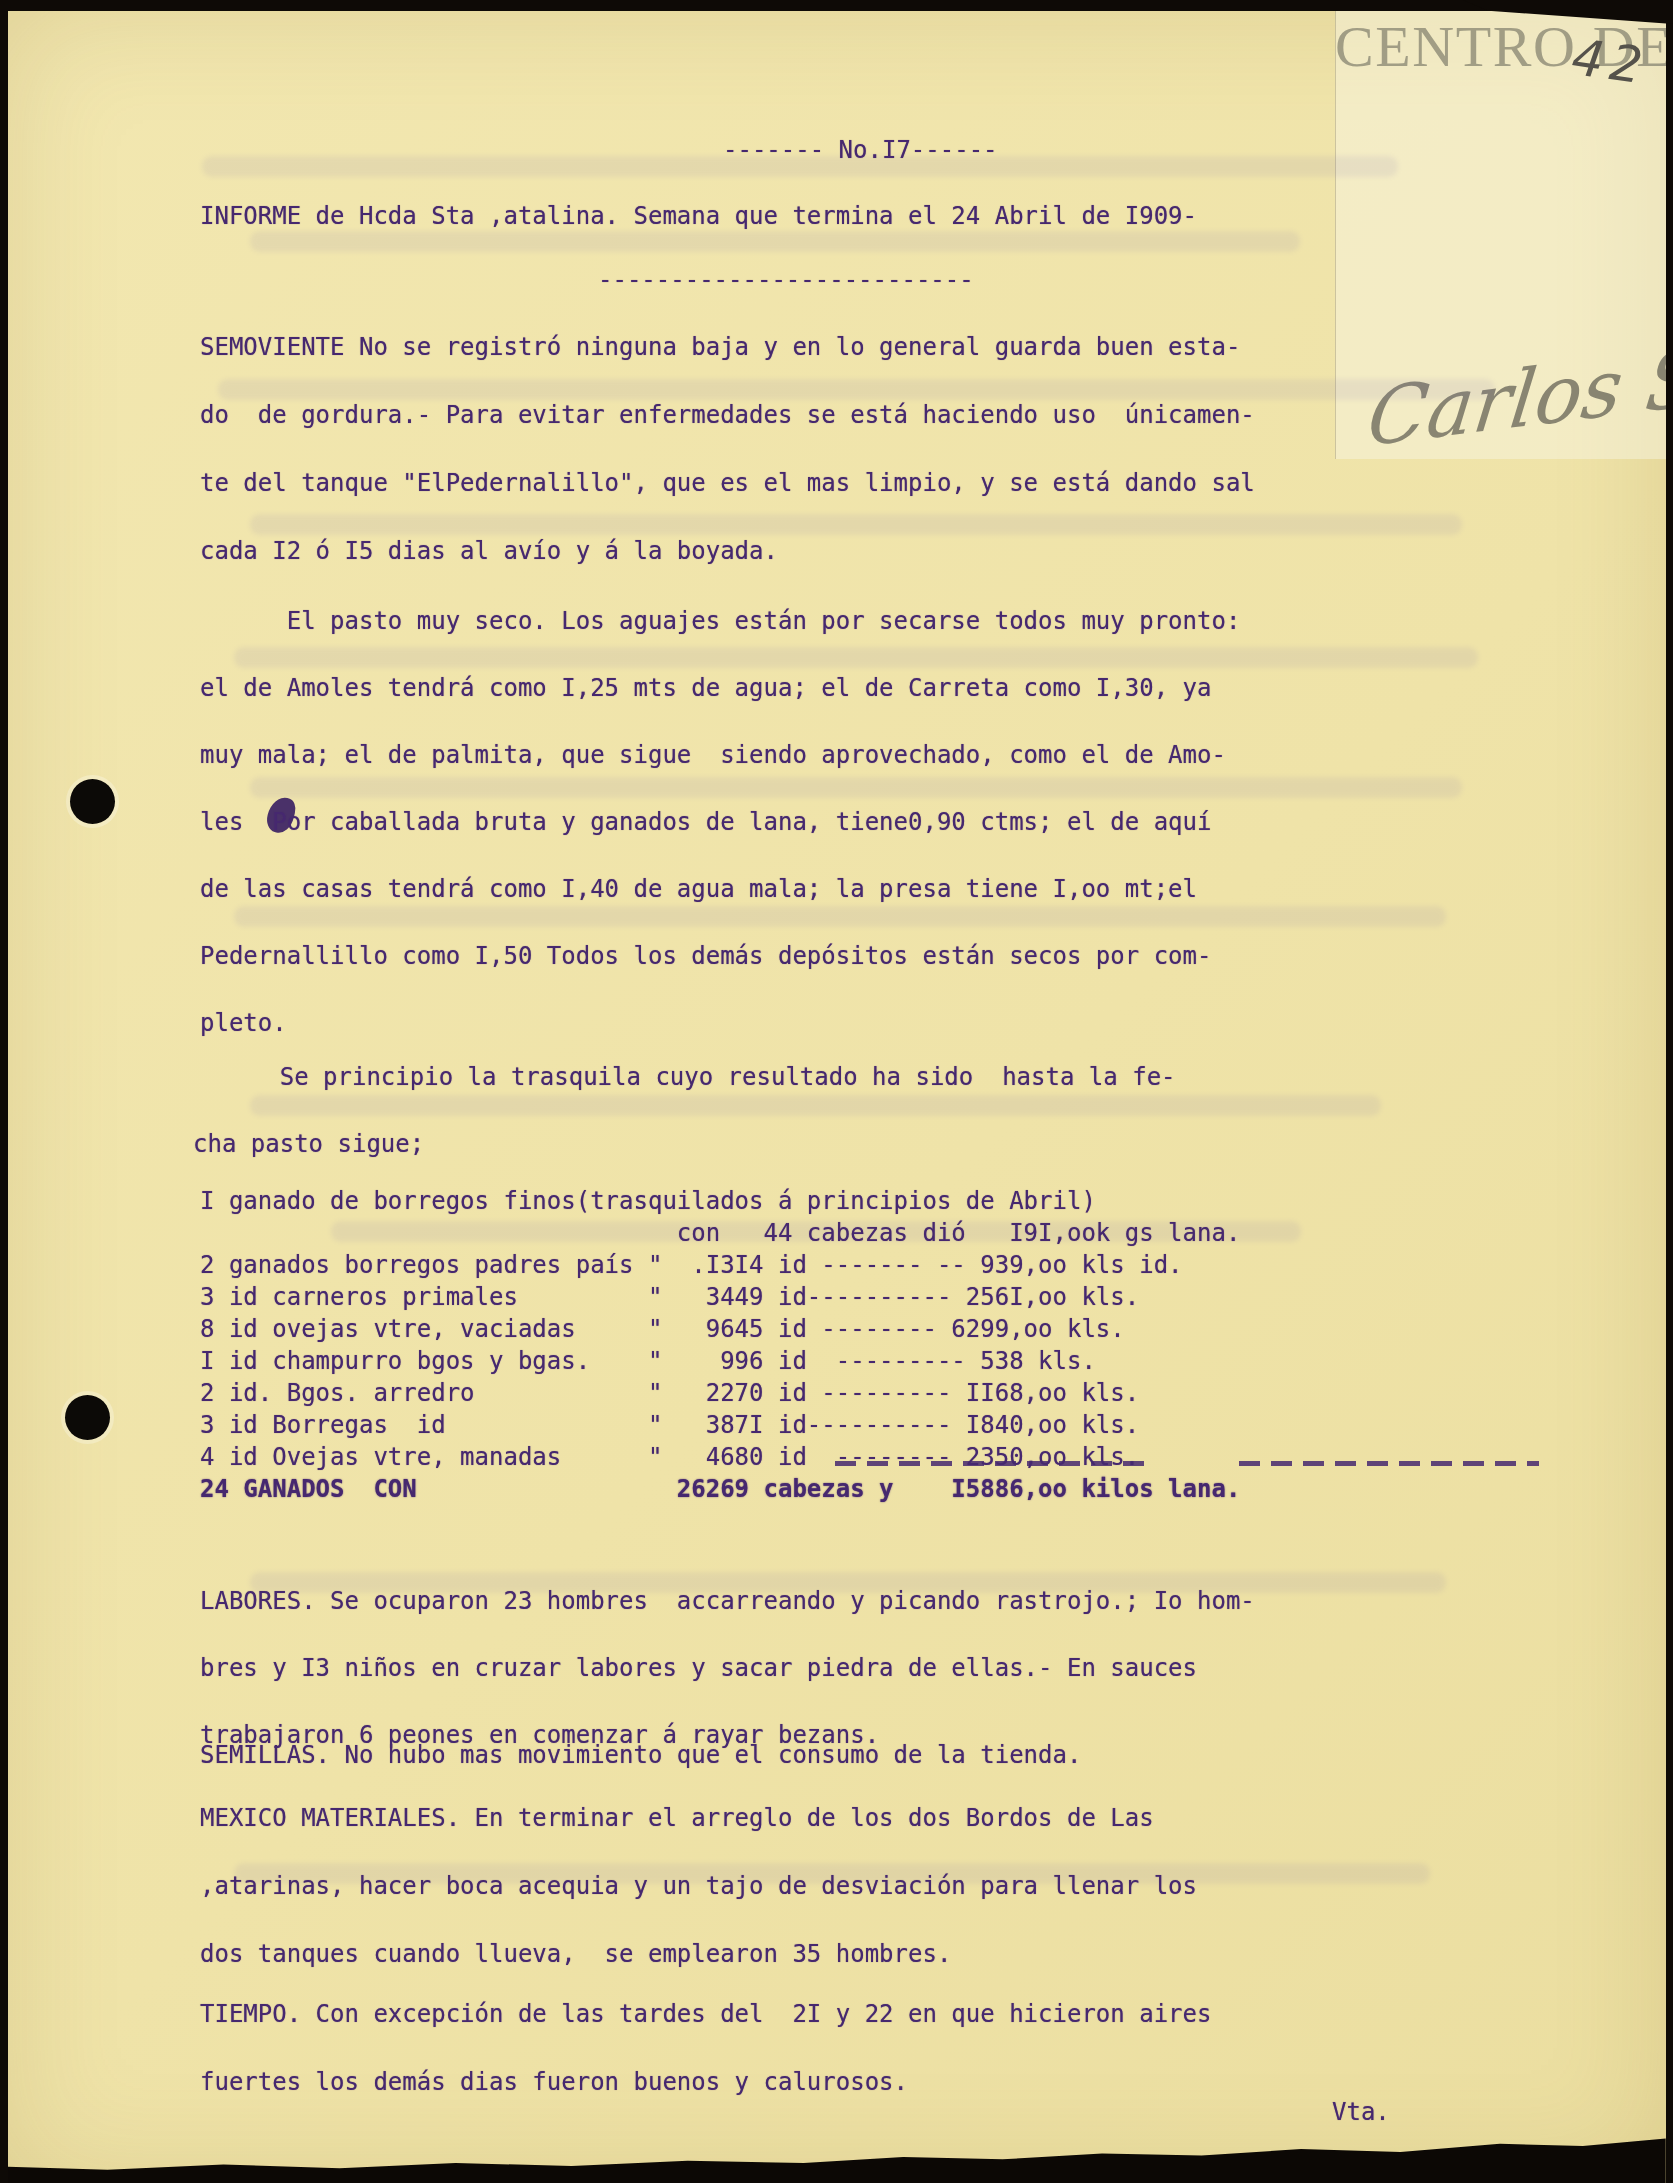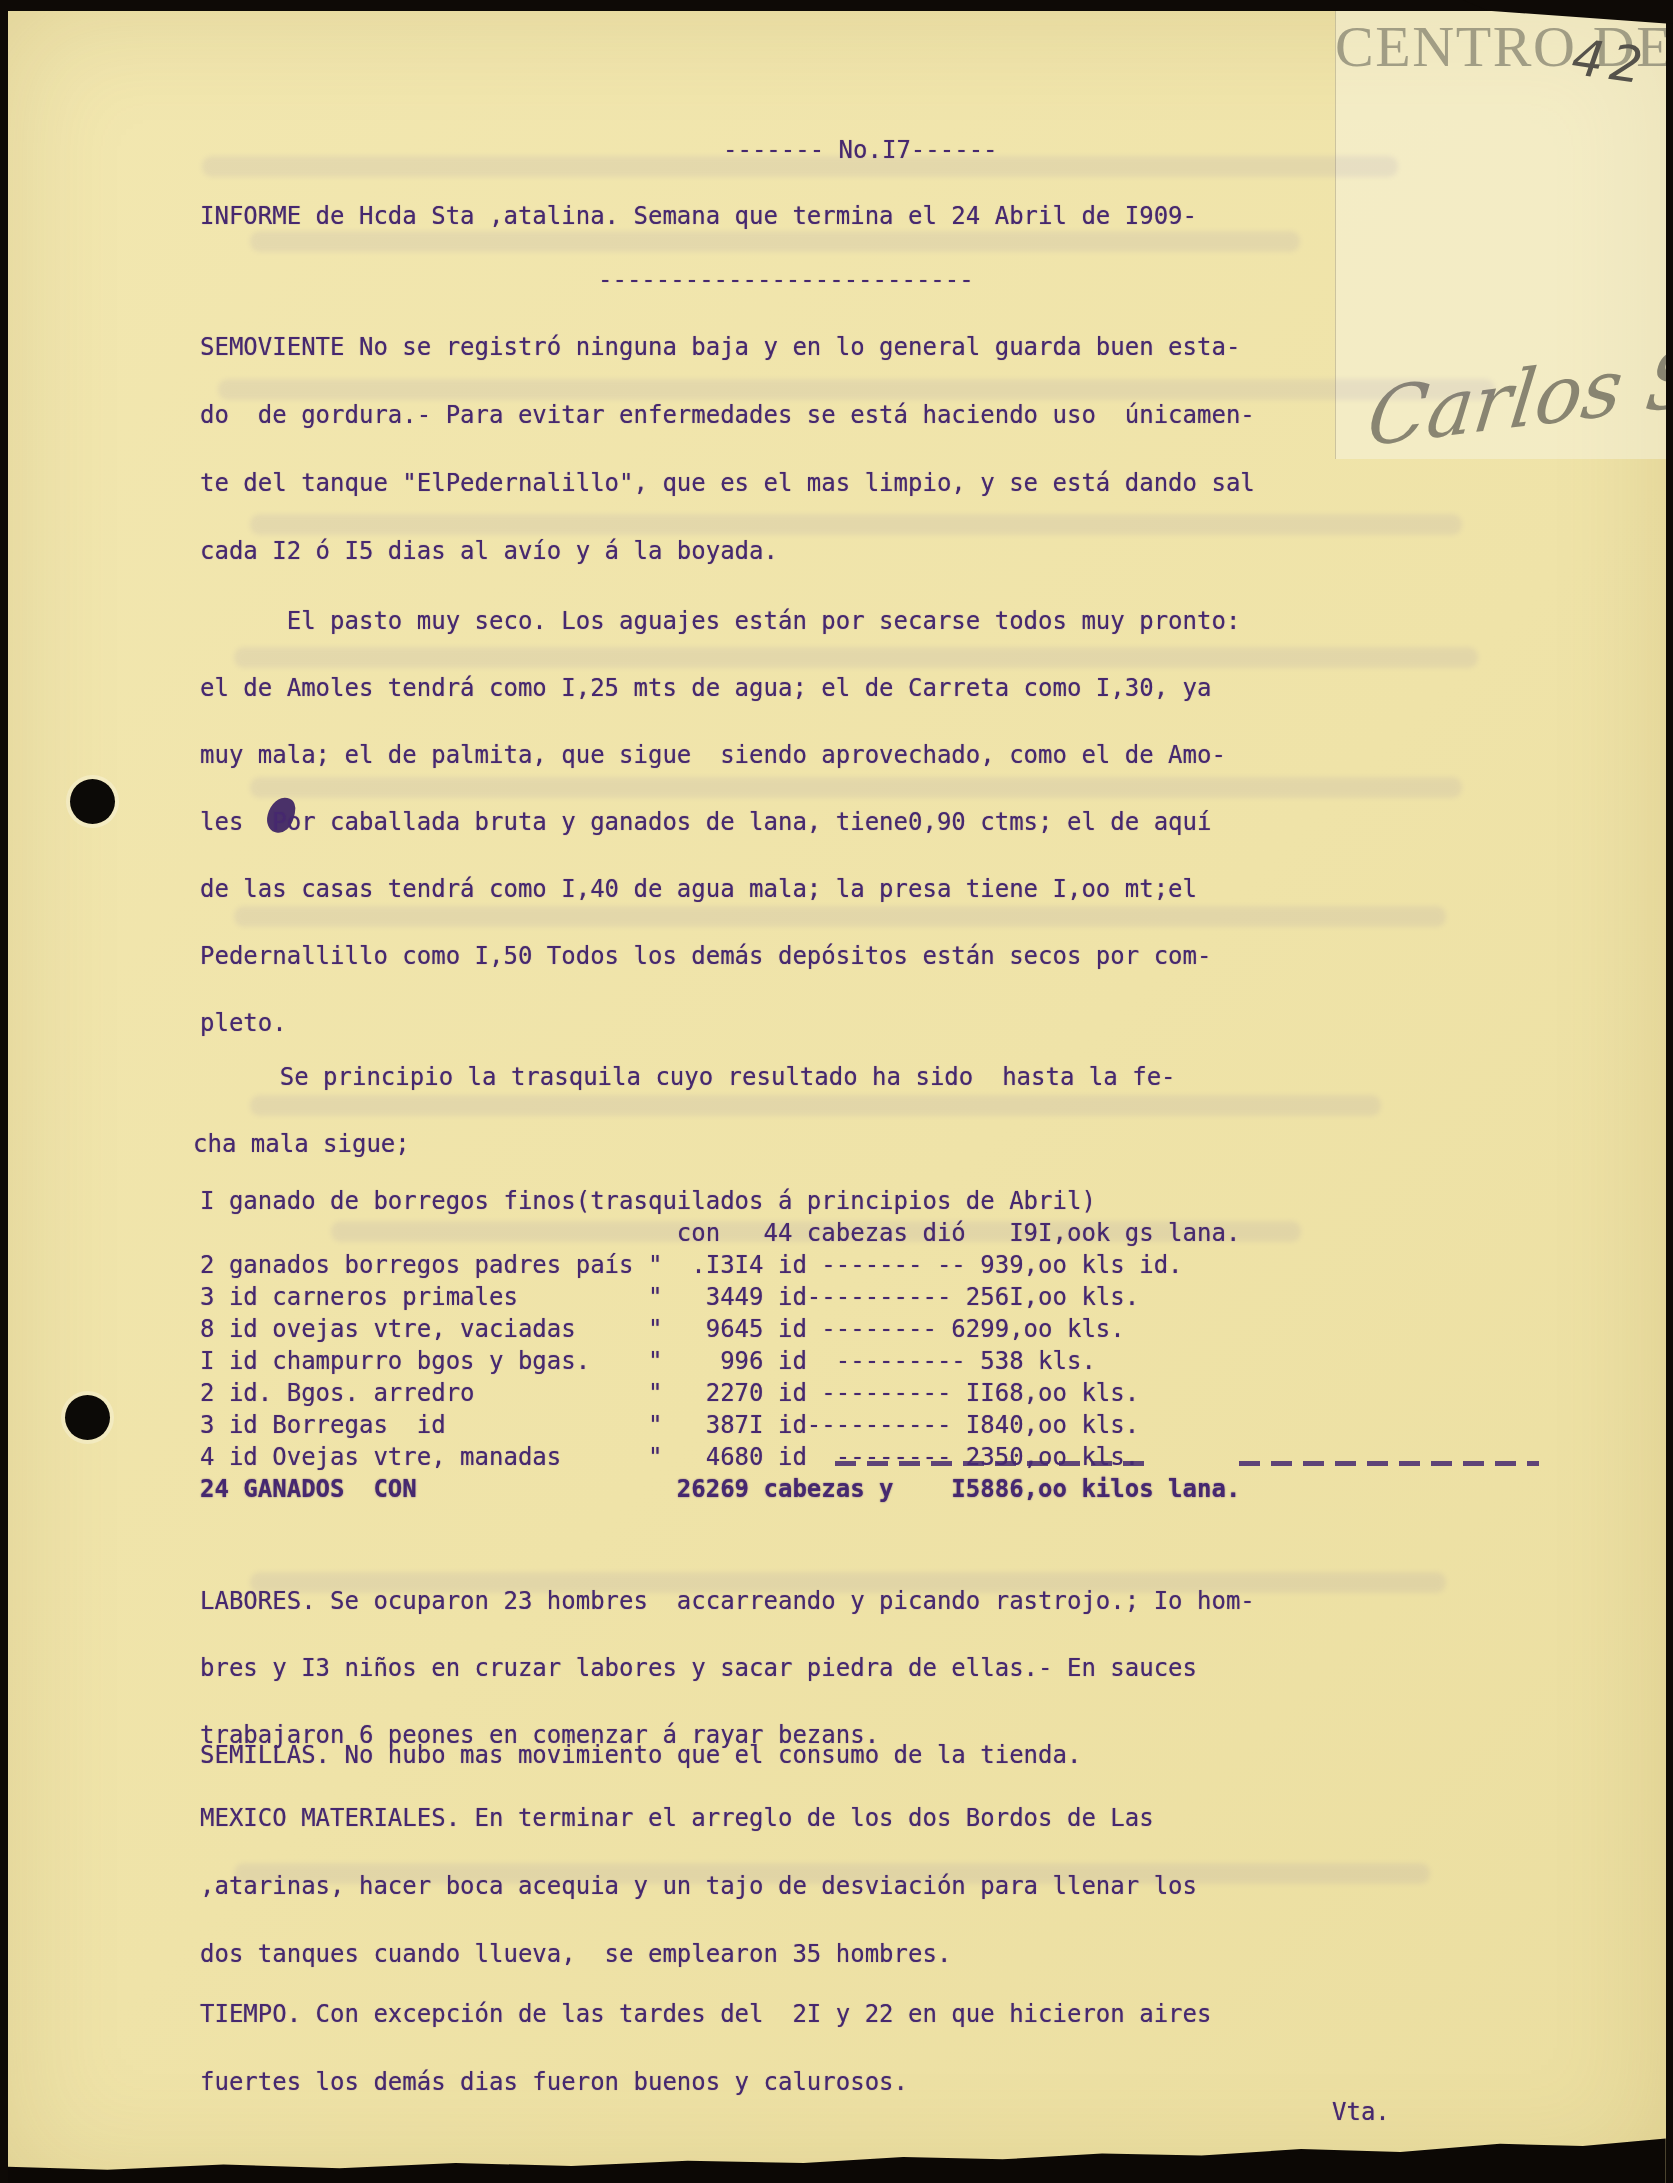--- a/index.html
+++ b/index.html
@@ -76,21 +76,21 @@
     <div class="ghost" style="top:1561px;left:242px;width:1196px"></div>
     <div class="ghost" style="top:1852px;left:226px;width:1196px"></div>
 
     <div class="txt single" style="left:715px;top:120px">------- No.I7------</div>
     <div class="txt single" style="left:192px;top:186px">INFORME de Hcda Sta ,atalina. Semana que termina el 24 Abril de I909-</div>
     <div class="txt single" style="left:590px;top:250px">--------------------------</div>
 
     <div class="txt lh84" style="left:192px;top:302px"><div>SEMOVIENTE No se registró ninguna baja y en lo general guarda buen esta-</div><div>do  de gordura.- Para evitar enfermedades se está haciendo uso  únicamen-</div><div>te del tanque "ElPedernalillo", que es el mas limpio, y se está dando sal</div><div>cada I2 ó I5 dias al avío y á la boyada.</div></div>
     <div class="blot"></div>
     <div class="txt lh83" style="left:192px;top:577px"><div>      El pasto muy seco. Los aguajes están por secarse todos muy pronto:</div><div>el de Amoles tendrá como I,25 mts de agua; el de Carreta como I,30, ya</div><div>muy mala; el de palmita, que sigue  siendo aprovechado, como el de Amo-</div><div>les  Por caballada bruta y ganados de lana, tiene0,90 ctms; el de aquí</div><div>de las casas tendrá como I,40 de agua mala; la presa tiene I,oo mt;el</div><div>Pedernallillo como I,50 Todos los demás depósitos están secos por com-</div><div>pleto.</div></div>
-    <div class="txt lh83" style="left:185px;top:1033px"><div>      Se principio la trasquila cuyo resultado ha sido  hasta la fe-</div><div>cha mala sigue;</div></div>
+    <div class="txt lh83" style="left:185px;top:1033px"><div>      Se principio la trasquila cuyo resultado ha sido  hasta la fe-</div><div>cha pasto sigue;</div></div>
 
     <div class="txt lh40 sheep-table" style="left:192px;top:1174px"><div>I ganado de borregos finos(trasquilados á principios de Abril)</div><div>                                 con   44 cabezas dió   I9I,ook gs lana.</div><div>2 ganados borregos padres país "  .I3I4 id ------- -- 939,oo kls id.</div><div>3 id carneros primales         "   3449 id---------- 256I,oo kls.</div><div>8 id ovejas vtre, vaciadas     "   9645 id -------- 6299,oo kls.</div><div>I id champurro bgos y bgas.    "    996 id  --------- 538 kls.</div><div>2 id. Bgos. arredro            "   2270 id --------- II68,oo kls.</div><div>3 id Borregas  id              "   387I id---------- I840,oo kls.</div><div>4 id Ovejas vtre, manadas      "   4680 id  -------- 2350,oo kls.</div><div>24 GANADOS  CON                  26269 cabezas y    I5886,oo kilos lana.</div></div>
     <div class="smear" style="left:827px;top:1450px;width:320px"></div>
     <div class="smear" style="left:1231px;top:1450px;width:300px"></div>
 
     <div class="txt lh83" style="left:192px;top:1557px"><div>LABORES. Se ocuparon 23 hombres  accarreando y picando rastrojo.; Io hom-</div><div>bres y I3 niños en cruzar labores y sacar piedra de ellas.- En sauces</div><div>trabajaron 6 peones en comenzar á rayar bezans.</div></div>
     <div class="txt single" style="left:192px;top:1725px">SEMILLAS. No hubo mas movimiento que el consumo de la tienda.</div>
     <div class="txt lh84" style="left:192px;top:1773px"><div>MEXICO MATERIALES. En terminar el arreglo de los dos Bordos de Las</div><div>,atarinas, hacer boca acequia y un tajo de desviación para llenar los</div><div>dos tanques cuando llueva,  se emplearon 35 hombres.</div></div>
     <div class="txt lh84" style="left:192px;top:1969px"><div>TIEMPO. Con excepción de las tardes del  2I y 22 en que hicieron aires</div><div>fuertes los demás dias fueron buenos y calurosos.</div></div>
     <div class="txt single" style="left:1324px;top:2082px">Vta.</div>

